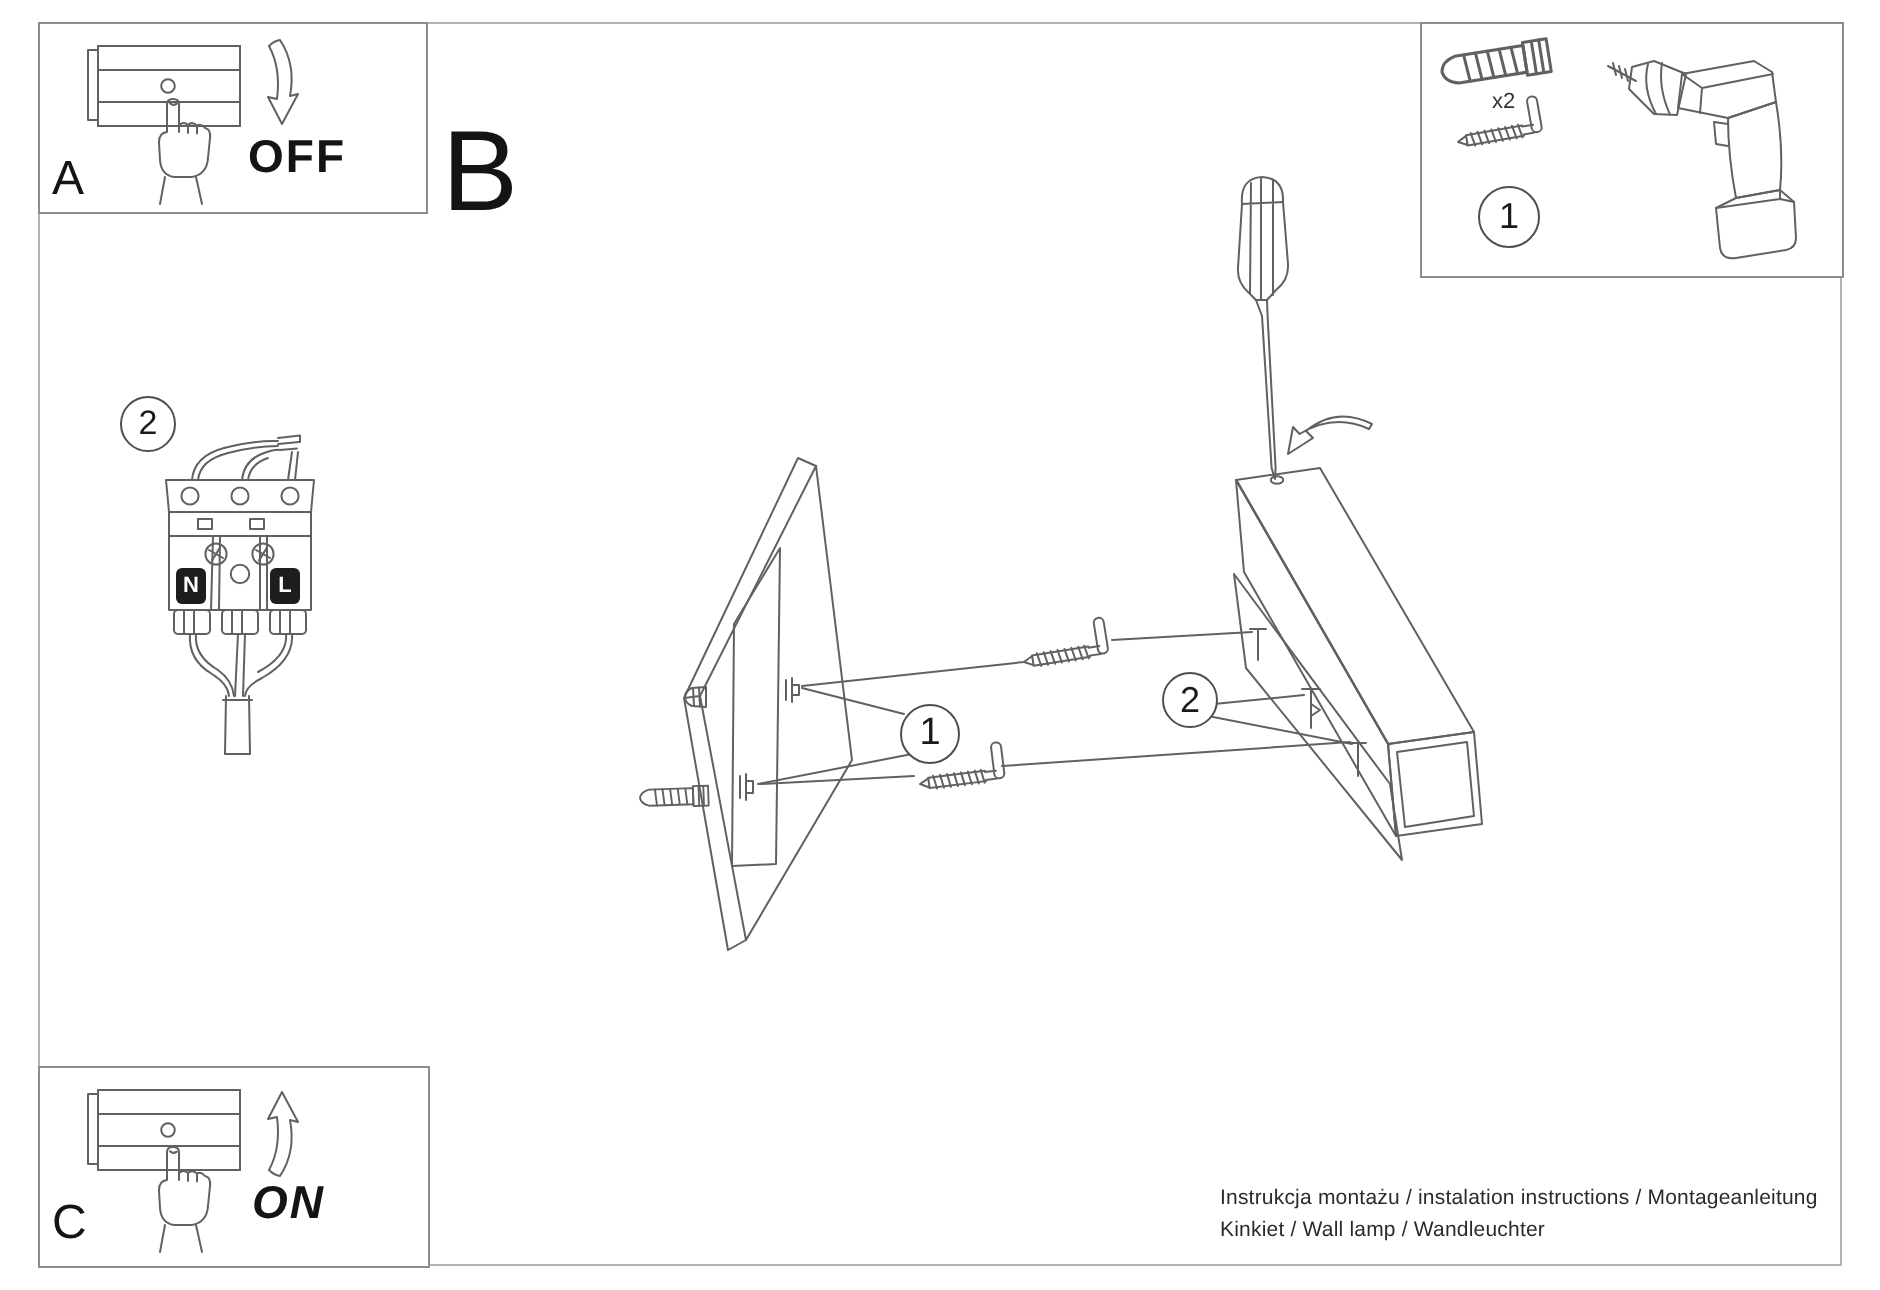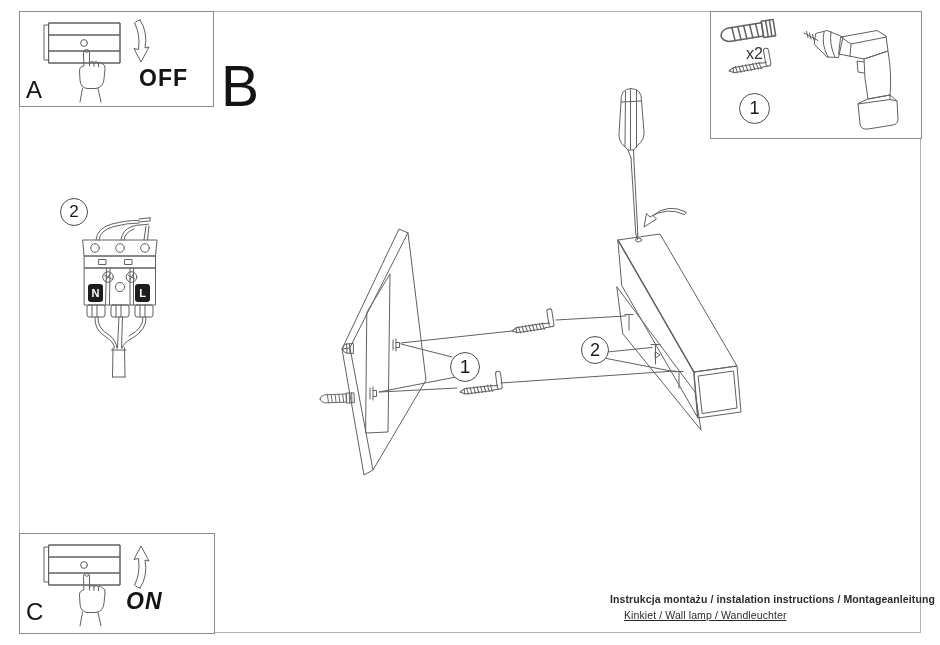--- a/index.html
+++ b/index.html
@@ -10,21 +10,21 @@
   .panelbox{position:absolute;border:1px solid #8c8c8c;background:#fff;z-index:1;}
   .panel-a{left:19px;top:11px;width:193px;height:94px;}
   .panel-c{left:19px;top:533px;width:194px;height:99px;}
   .parts-box{left:710px;top:11px;width:210px;height:126px;}
   svg.art{position:absolute;left:0;top:0;z-index:2;pointer-events:none;}
   .ink path,.ink rect,.ink circle,.ink ellipse,.ink line,.ink use{stroke:#616161;fill:none;stroke-width:1;stroke-linecap:round;stroke-linejoin:round;}
   .lbl{position:absolute;z-index:3;line-height:1;white-space:nowrap;color:#141414;}
   .big-letter{font-size:24px;font-weight:500;}
   .action{font-size:23px;font-weight:600;letter-spacing:1px;}
   .section-letter{font-size:57px;font-weight:400;left:221px;top:58px;}
-  .qty{font-size:16px;color:#333;}
+  .qty{font-size:11px;color:#333;}
   .footer-line{font-size:10.5px;color:#2b2b2b;letter-spacing:0.1px;}
   .step-circle{position:absolute;z-index:3;border:1.3px solid #4f4f4f;border-radius:50%;
       background:#fff;display:flex;align-items:center;justify-content:center;
       color:#1a1a1a;font-weight:500;}
   .chip{position:absolute;z-index:3;background:#1d1d1d;color:#fff;border-radius:3px;
       width:15px;height:18px;font-size:11px;font-weight:700;display:flex;
       align-items:center;justify-content:center;}
 </style>
 </head>
 <body>
@@ -172,30 +172,30 @@
 
     <g>
       <path fill="#fff" d="M621,102 Q620,89 631,88.5 Q642,89 641.5,101 L644,132 Q644.5,140 638,145 L633.5,150 L628,150 L624,146 Q618.5,141 619,134 Z"></path>
       <path d="M625.5,91.5 L625,146.5 M630.5,89.5 L630.5,149.5 M636.5,90 L636.5,147.5 M621,102 L641.5,101"></path>
       <path d="M628,150 L631,158 M633.5,150 L633.8,158 M631,158 L635.8,234 M633.8,158 L637.8,234 M635.8,234 L637.5,239.5 L637.8,234"></path>
     </g>
     <path fill="#fff" d="M686,212 Q668,203 653,215.5 L656.5,219 L644,227 L646.5,213.5 L649.8,217 Q667,206.5 684.5,214.5 Z"></path>
   </svg>
 
   <span class="lbl big-letter" style="left:26px;top:78px;">A</span>
-  <span class="lbl action" style="left:124px;top:67px;margin-left:15px;">OFF</span>
+  <span class="lbl action" style="left:124px;top:67px;">OFF</span>
   <span class="lbl section-letter">B</span>
   <span class="lbl big-letter" style="left:26px;top:600px;">C</span>
   <span class="lbl action" style="left:126px;top:590px;font-style:italic;">ON</span>
   <span class="lbl qty" style="left:746px;top:46px;">x2</span>
 
   <div class="step-circle" style="left:739px;top:93px;width:29px;height:29px;font-size:18px;">1</div>
   <div class="step-circle" style="left:60px;top:198px;width:26px;height:26px;font-size:17px;">2</div>
   <div class="step-circle" style="left:450px;top:352px;width:28px;height:28px;font-size:19px;">1</div>
   <div class="step-circle" style="left:581px;top:336px;width:26px;height:26px;font-size:18px;">2</div>
 
   <div class="chip" style="left:88px;top:284px;">N</div>
   <div class="chip" style="left:135px;top:284px;">L</div>
 
-  <div class="lbl footer-line" style="left:610px;top:594px;font-weight:bold;">Instrukcja montażu / instalation instructions / Montageanleitung</div>
-  <div class="lbl footer-line" style="left:624px;top:610px;text-decoration:underline;">Kinkiet / Wall lamp / Wandleuchter</div>
+  <div class="lbl footer-line" style="left:610px;top:594px;">Instrukcja montażu / instalation instructions / Montageanleitung</div>
+  <div class="lbl footer-line" style="left:610px;top:610px;">Kinkiet / Wall lamp / Wandleuchter</div>
 
 </div>
 
 </body></html>

